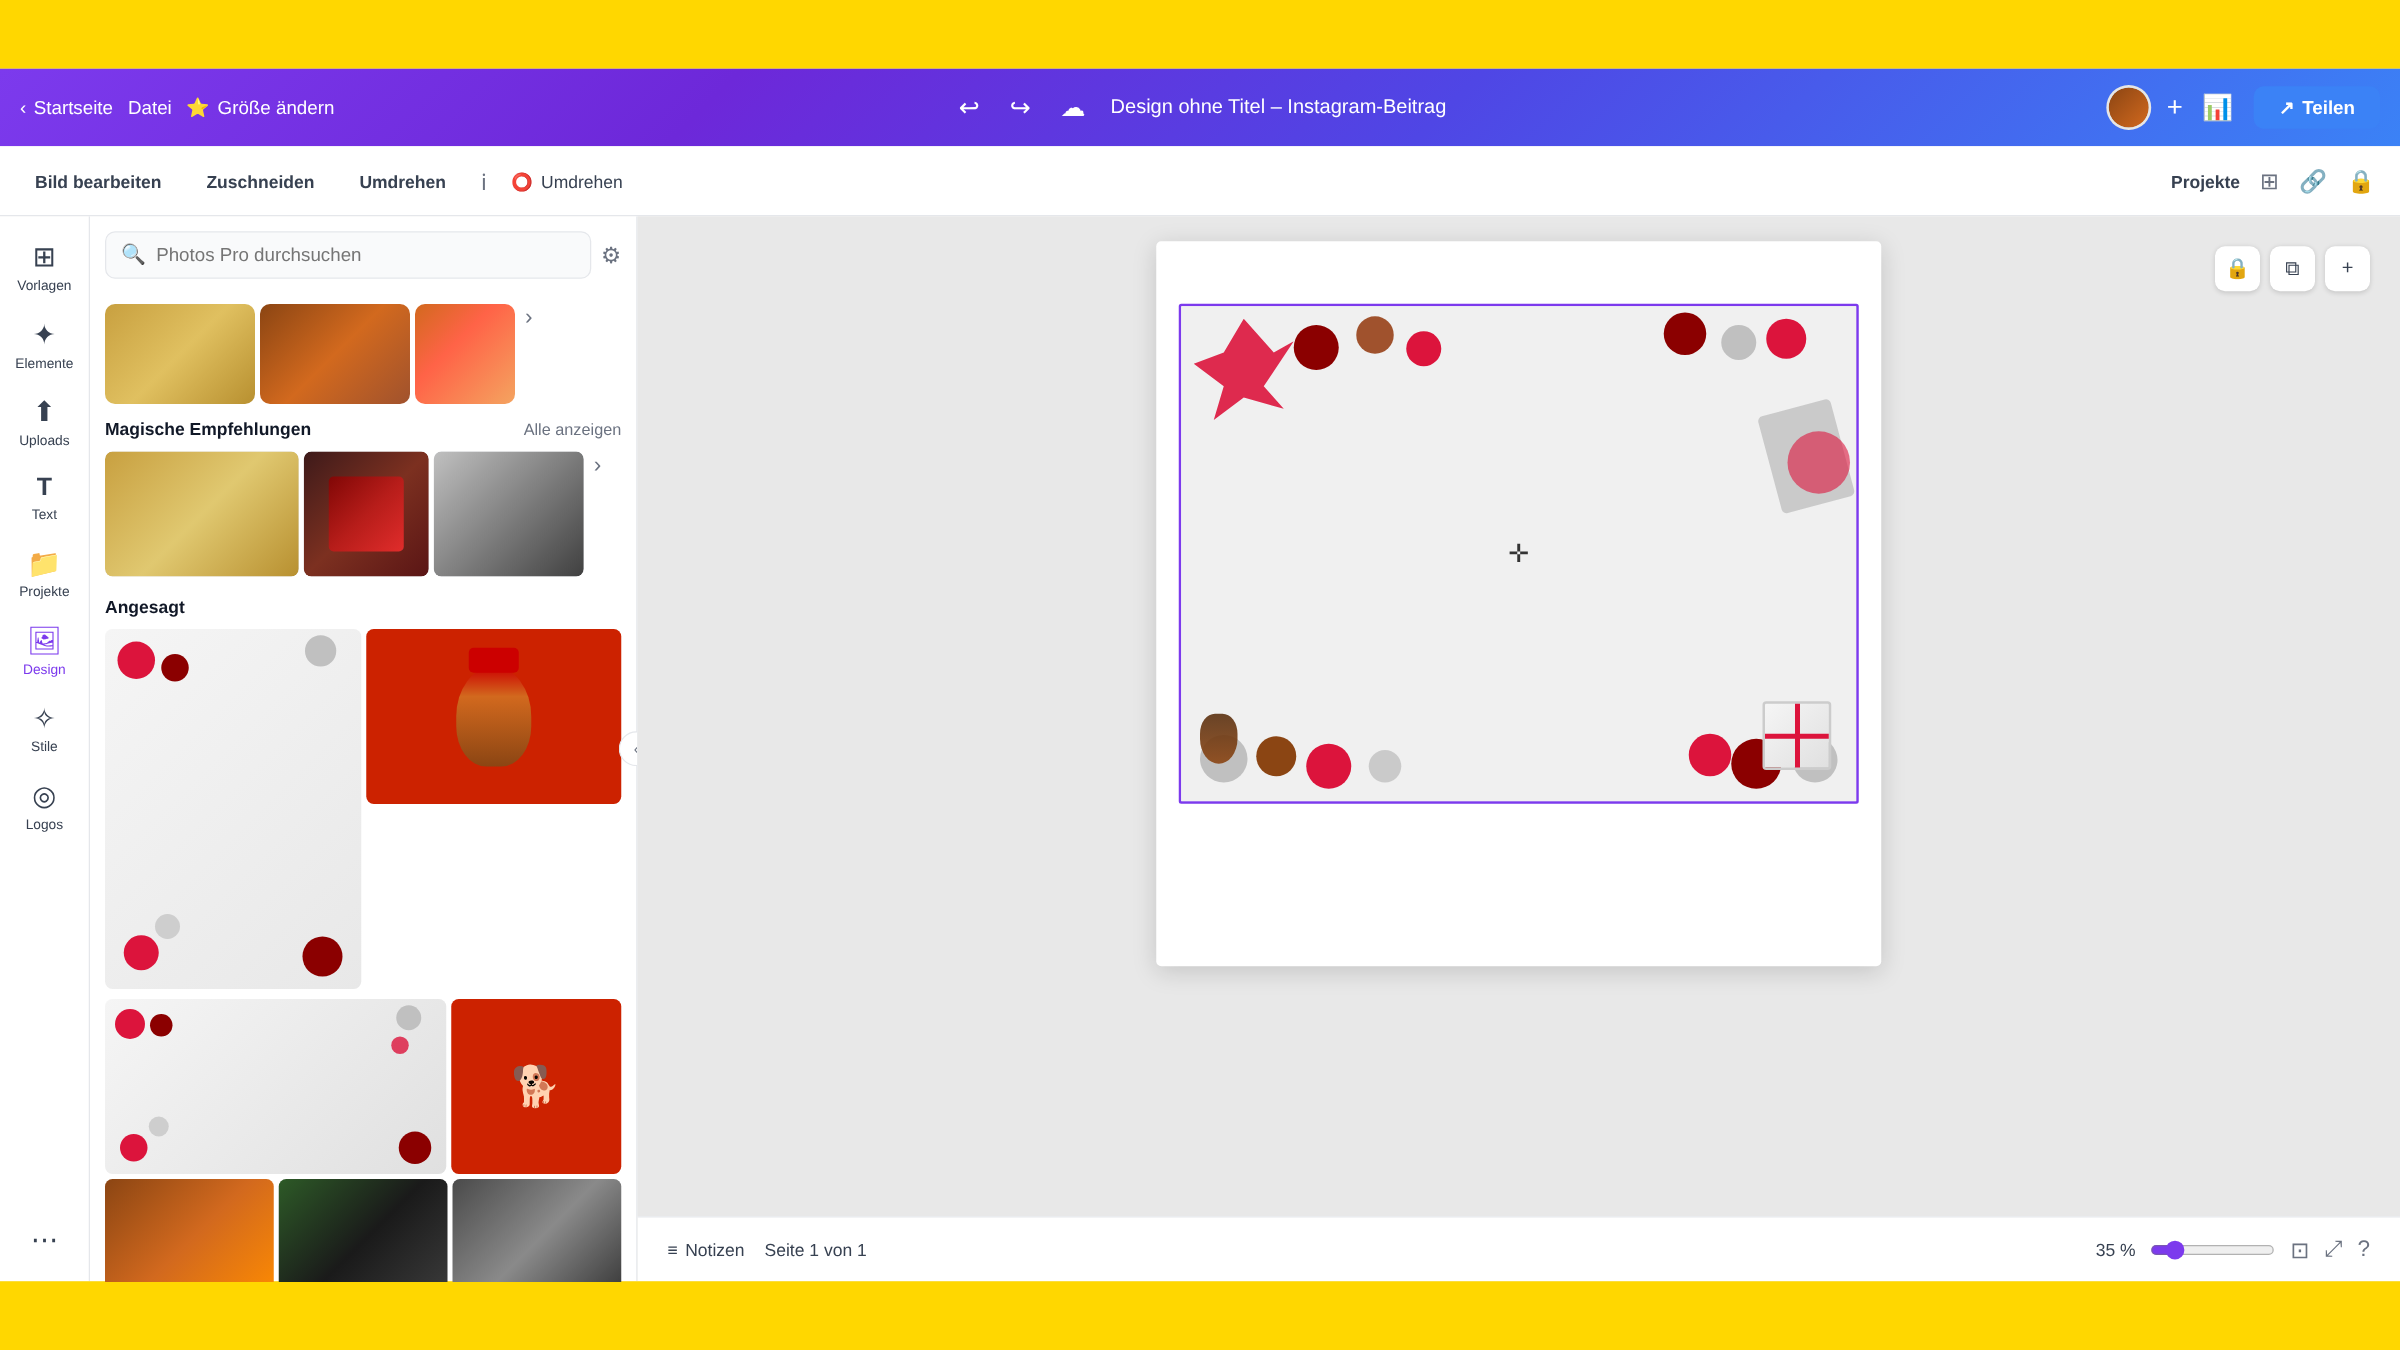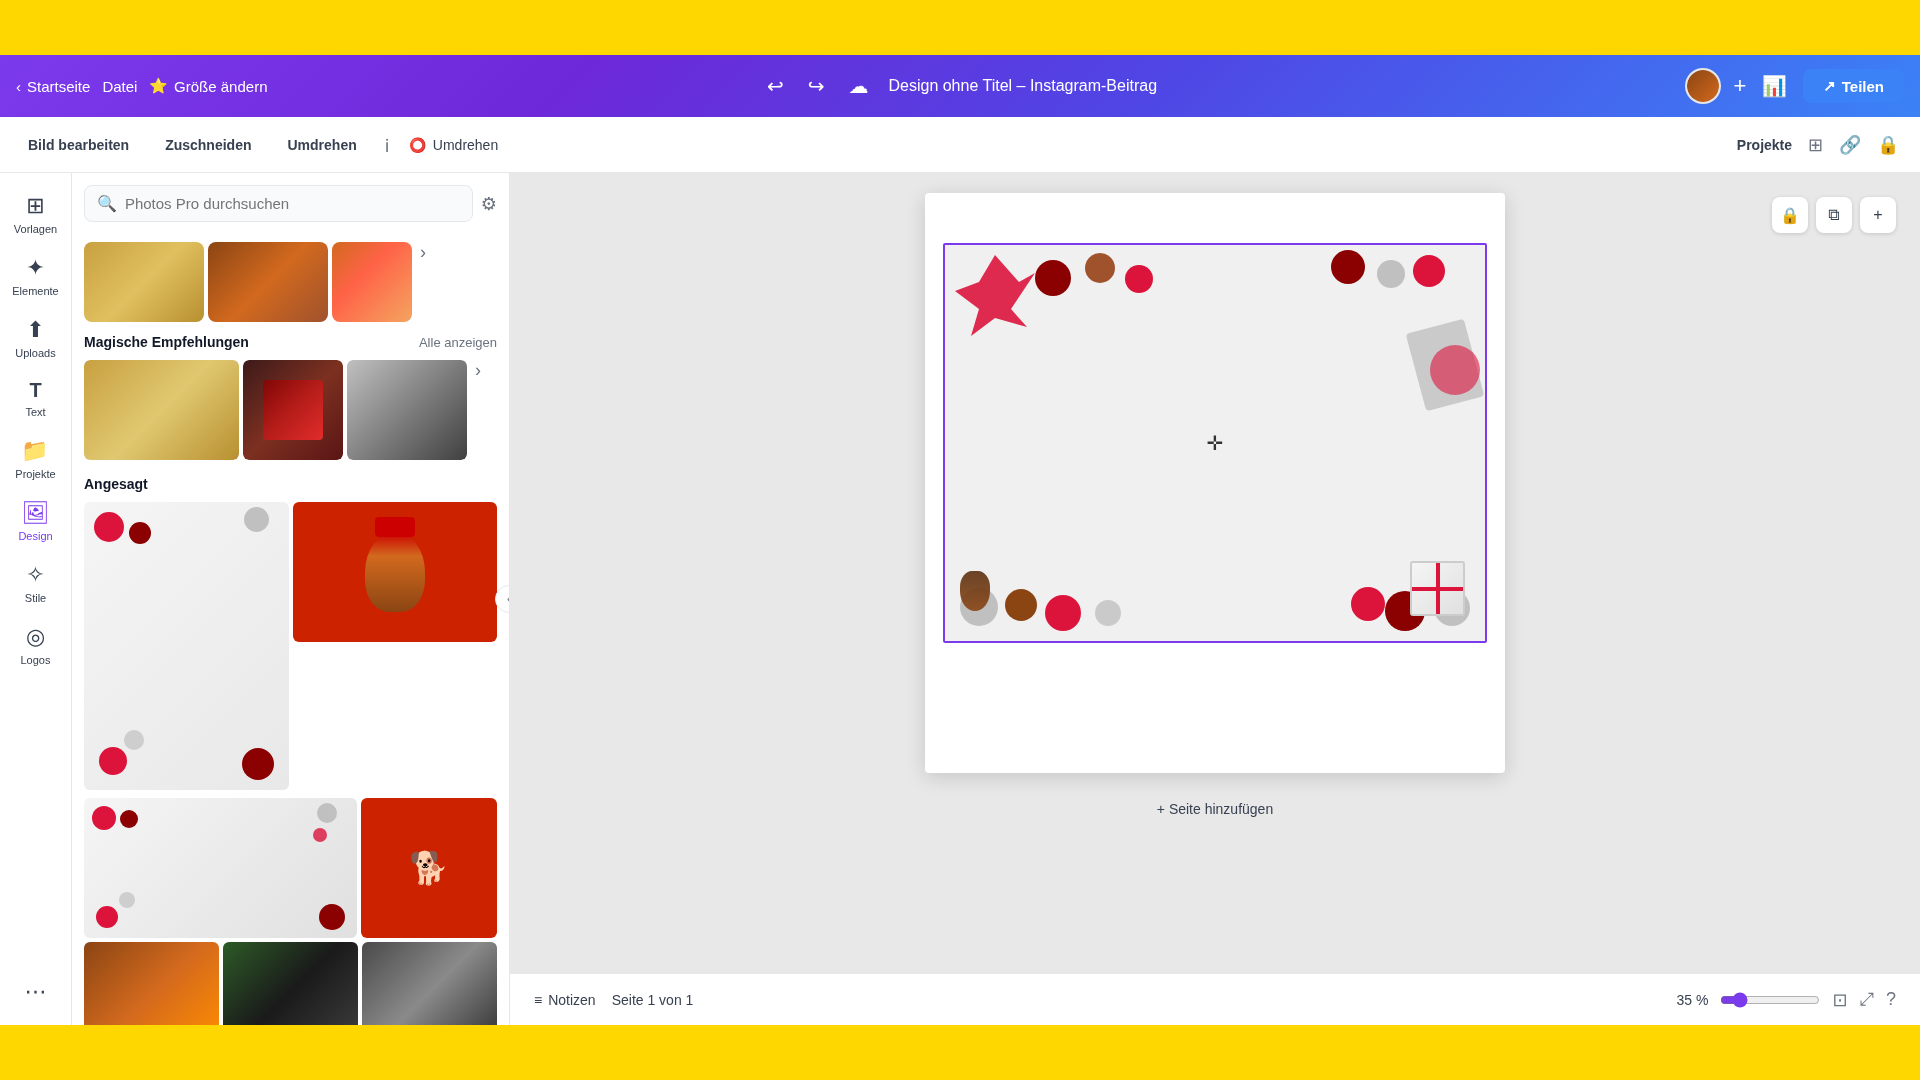--- a/index.html
+++ b/index.html
@@ -460,21 +460,20 @@
             <div style="position:absolute; bottom:25px; right:20px; width:55px; height:55px; background: linear-gradient(135deg, #f5f5f5, #e0e0e0); border:2px solid #ccc; border-radius:3px;">
               <div style="position:absolute; top:0; left:50%; transform:translateX(-50%); width:4px; height:100%; background:#DC143C;"></div>
               <div style="position:absolute; top:50%; left:0; transform:translateY(-50%); width:100%; height:4px; background:#DC143C;"></div>
             </div>
           </div>
 
           <div class="move-cursor">✛</div>
         </div>
       </div>
 
-      <button class="add-page-btn">+ Seite hinzufügen</button>
 
       <div class="canvas-bottom">
         <button class="notes-btn">
           <span>≡</span>
           <span>Notizen</span>
         </button>
         <span class="page-indicator">Seite 1 von 1</span>
         <div class="zoom-right">
           <span class="zoom-text">35 %</span>
           <input type="range" class="zoom-slider" min="10" max="200" value="35" style="">

